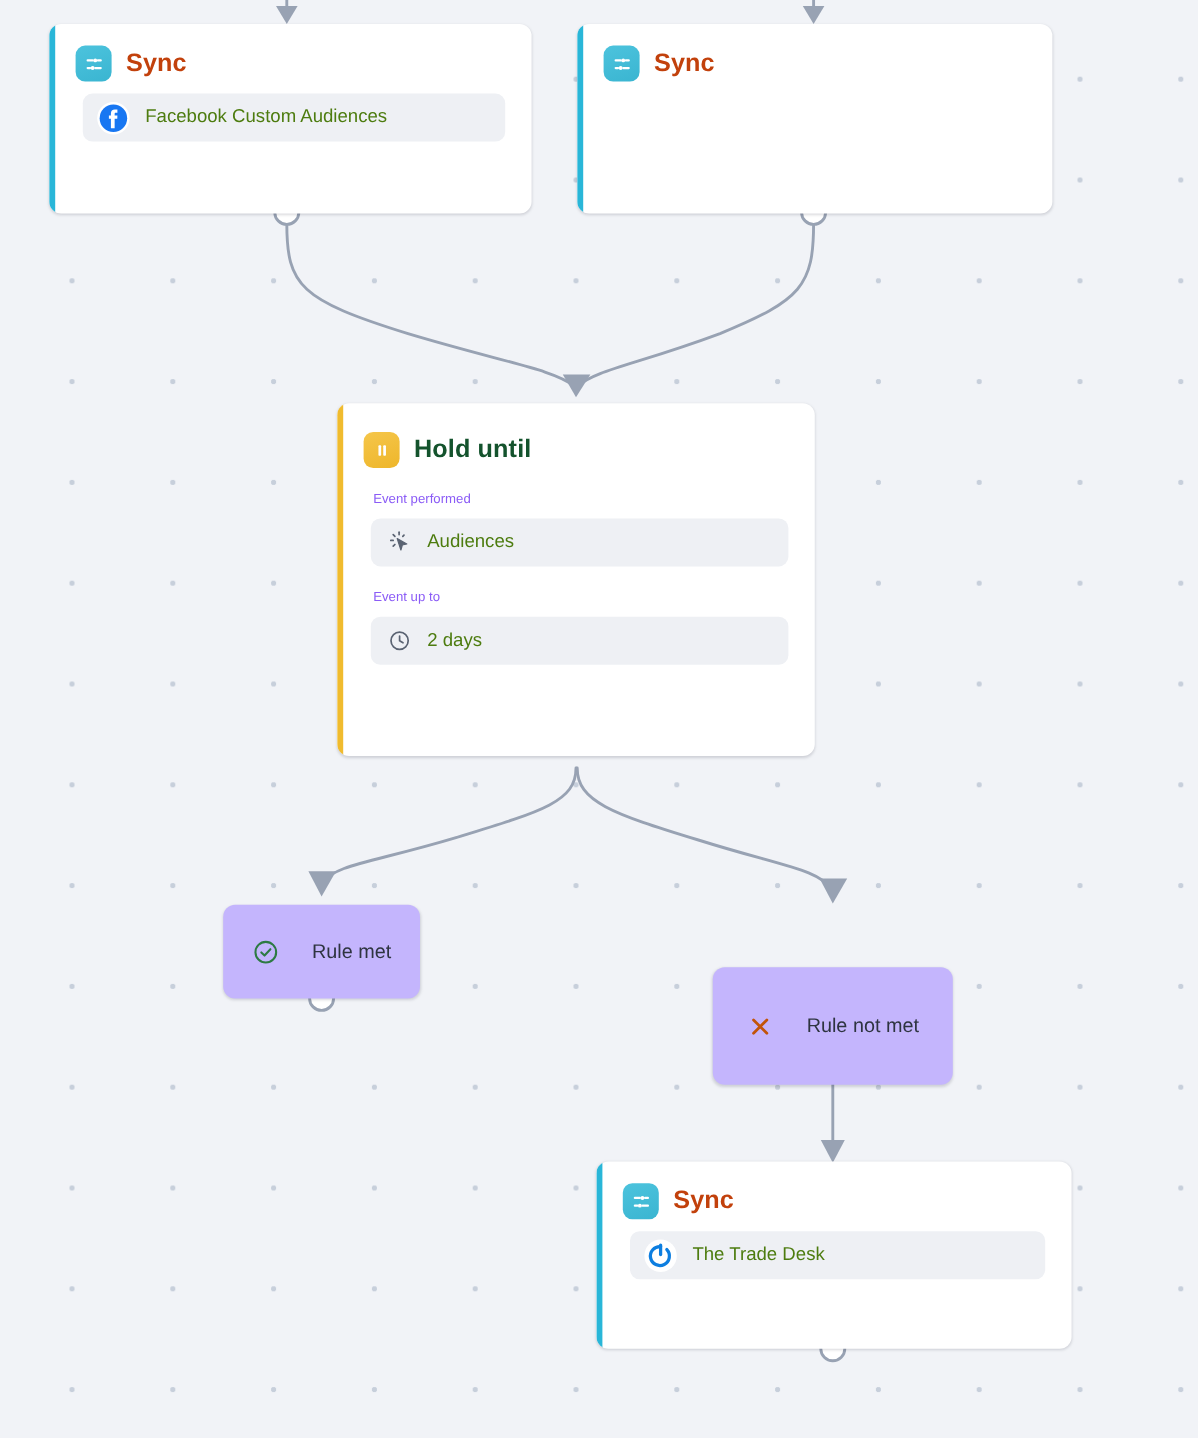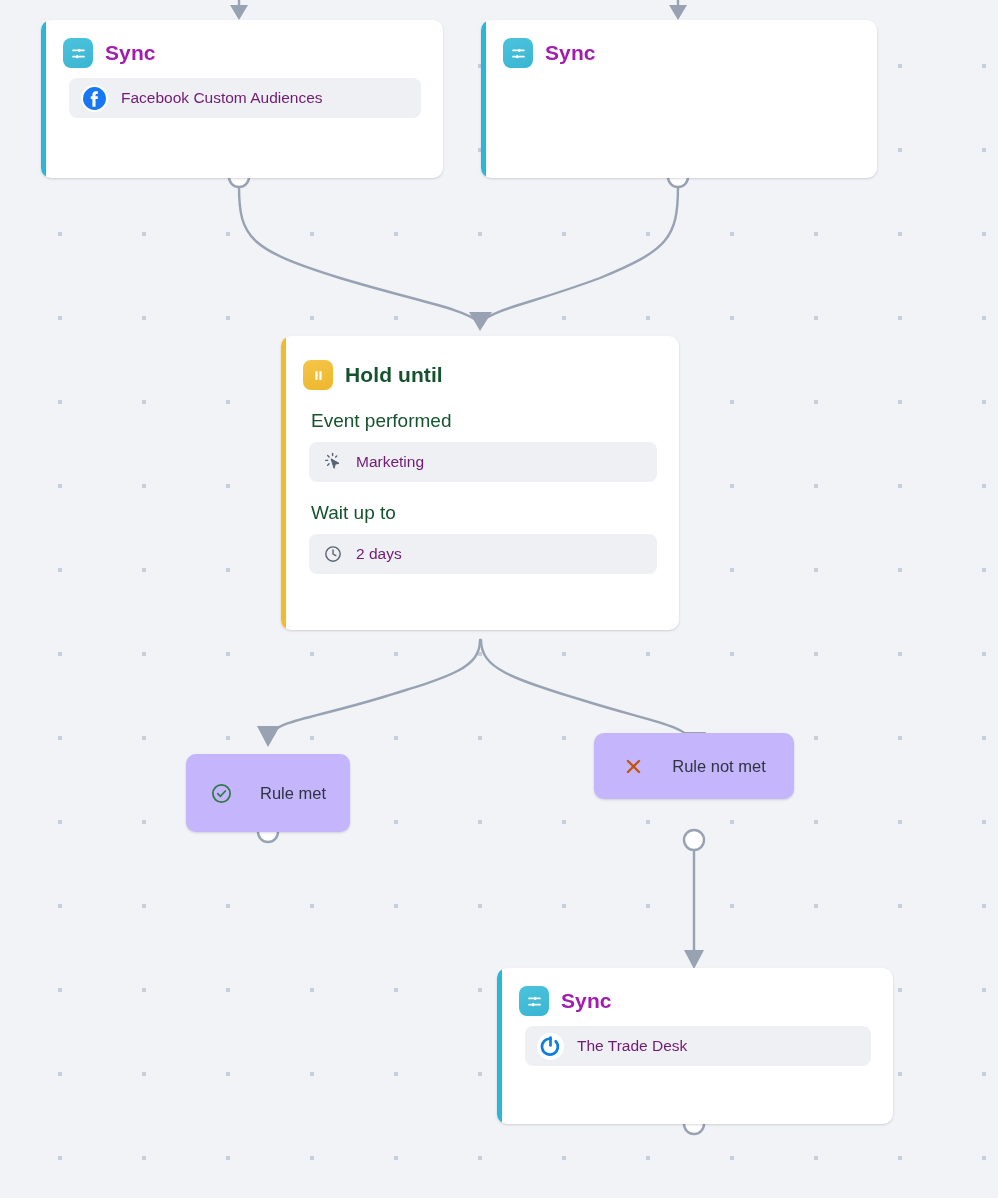--- a/index.html
+++ b/index.html
@@ -75,43 +75,43 @@
     justify-content: center;
     flex: 0 0 auto;
   }
   .head-icon.teal  { background: linear-gradient(160deg,#4cc3dd 0%,#3ab5d1 100%); }
   .head-icon.amber { background: linear-gradient(160deg,#f5c64a 0%,#eeb62b 100%); }
   .head-title {
     font-size: 21px;
     font-weight: 700;
     letter-spacing: .1px;
   }
-  .head-title.teal  { color: #a21caf; }
+  .head-title.teal  { color: #c2410c; }
   .head-title.amber { color: #14532d; }
 
   
   .field-label {
-    font-size: 19px;
-    color: #14532d;
+    font-size: 11px;
+    color: #8b5cf6;
     padding: 20px 20px 0 30px;
   }
   .pill {
     margin: 10px 22px 0 28px;
     background: #eef0f4;
     border-radius: 8px;
     height: 40px;
     display: flex;
     align-items: center;
     gap: 13px;
     padding: 0 14px;
   }
   .pill.inset-logo { padding-left: 12px; }
   .pill-text {
     font-size: 15.5px;
-    color: #701a75;
+    color: #4d7c0f;
     white-space: nowrap;
   }
 
   
   .logo-chip {
     width: 27px; height: 27px;
     border-radius: 50%;
     background: #ffffff;
     display: flex;
     align-items: center;
@@ -259,24 +259,24 @@
         <g stroke="#5a6372" stroke-width="1.7" stroke-linecap="round">
           <line x1="11.5" y1="1.8" x2="11.5" y2="4.2"></line>
           <line x1="5.6" y1="4.2" x2="7.3" y2="5.9"></line>
           <line x1="3.2" y1="10" x2="5.6" y2="10"></line>
           <line x1="5.6" y1="15.8" x2="7.3" y2="14.1"></line>
           <line x1="16.4" y1="4.8" x2="15.2" y2="6"></line>
         </g>
         <path d="M9.6 8.2 L19.2 13.6 L14.7 14.6 L13.3 19.6 Z" fill="#5a6372" stroke="#5a6372" stroke-width="1.2" stroke-linejoin="round"></path>
       </svg>
     </div>
-    <div class="pill-text">Marketing</div>
-  </div>
-
-  <div class="field-label">Wait up to</div>
+    <div class="pill-text">Audiences</div>
+  </div>
+
+  <div class="field-label">Event up to</div>
   <div class="pill">
     <div class="glyph">
       <svg width="20" height="20" viewBox="0 0 24 24" aria-hidden="true">
         <circle cx="12" cy="12" r="8.6" fill="none" stroke="#5a6372" stroke-width="1.7"></circle>
         <path d="M12 7.2 V12 L15.4 14" fill="none" stroke="#5a6372" stroke-width="1.7" stroke-linecap="round" stroke-linejoin="round"></path>
       </svg>
     </div>
     <div class="pill-text">2 days</div>
   </div>
 </div>
@@ -284,21 +284,21 @@
 <div class="branch" style="left:186px; top:754px; width:164px; height:78px;">
   <div class="glyph">
     <svg width="23" height="23" viewBox="0 0 24 24" aria-hidden="true">
       <circle cx="12" cy="12" r="9" fill="none" stroke="#2d7a43" stroke-width="1.8"></circle>
       <path d="M8.1 12.2 L10.9 14.9 L16 9.4" fill="none" stroke="#2d7a43" stroke-width="1.8" stroke-linecap="round" stroke-linejoin="round"></path>
     </svg>
   </div>
   <div class="branch-text">Rule met</div>
 </div>
 
-<div class="branch" style="left:594px; top:733px; width:200px; height:66px;">
+<div class="branch" style="left:594px; top:806px; width:200px; height:98px;">
   <div class="glyph">
     <svg width="23" height="23" viewBox="0 0 24 24" aria-hidden="true">
       <path d="M6.2 6.2 L17.8 17.8 M17.8 6.2 L6.2 17.8" stroke="#c2540a" stroke-width="2.4" stroke-linecap="round"></path>
     </svg>
   </div>
   <div class="branch-text">Rule not met</div>
 </div>
 
 <div class="node" style="left:497px; top:968px; width:396px; height:156px;">
   <div class="accent teal"></div>

